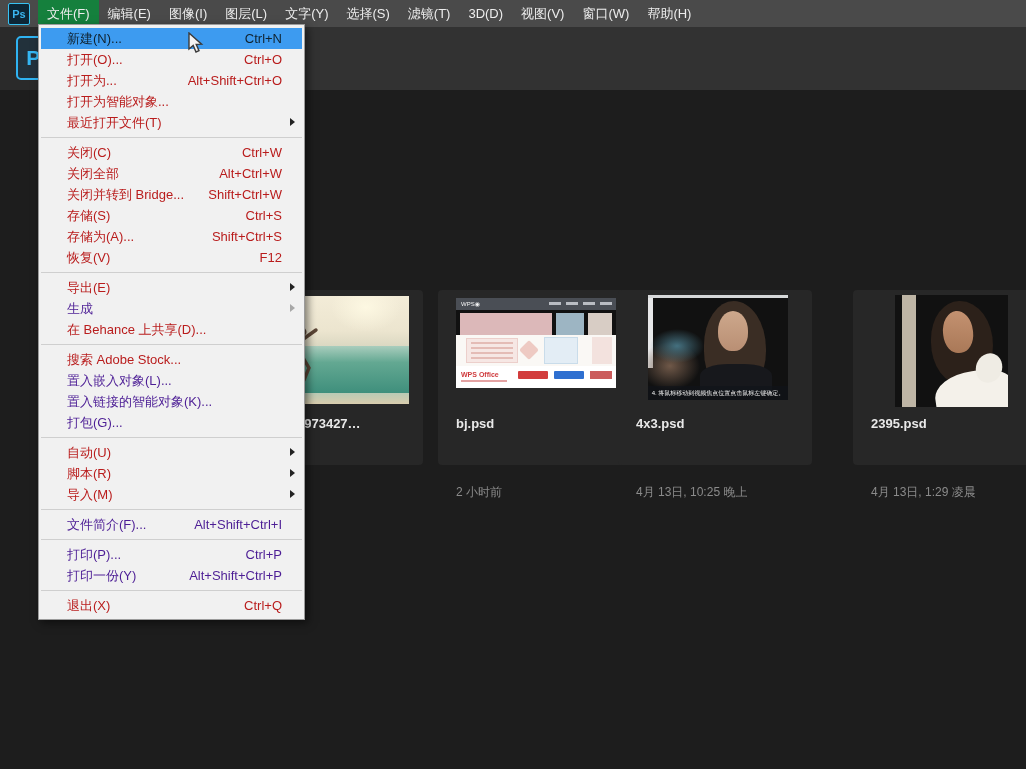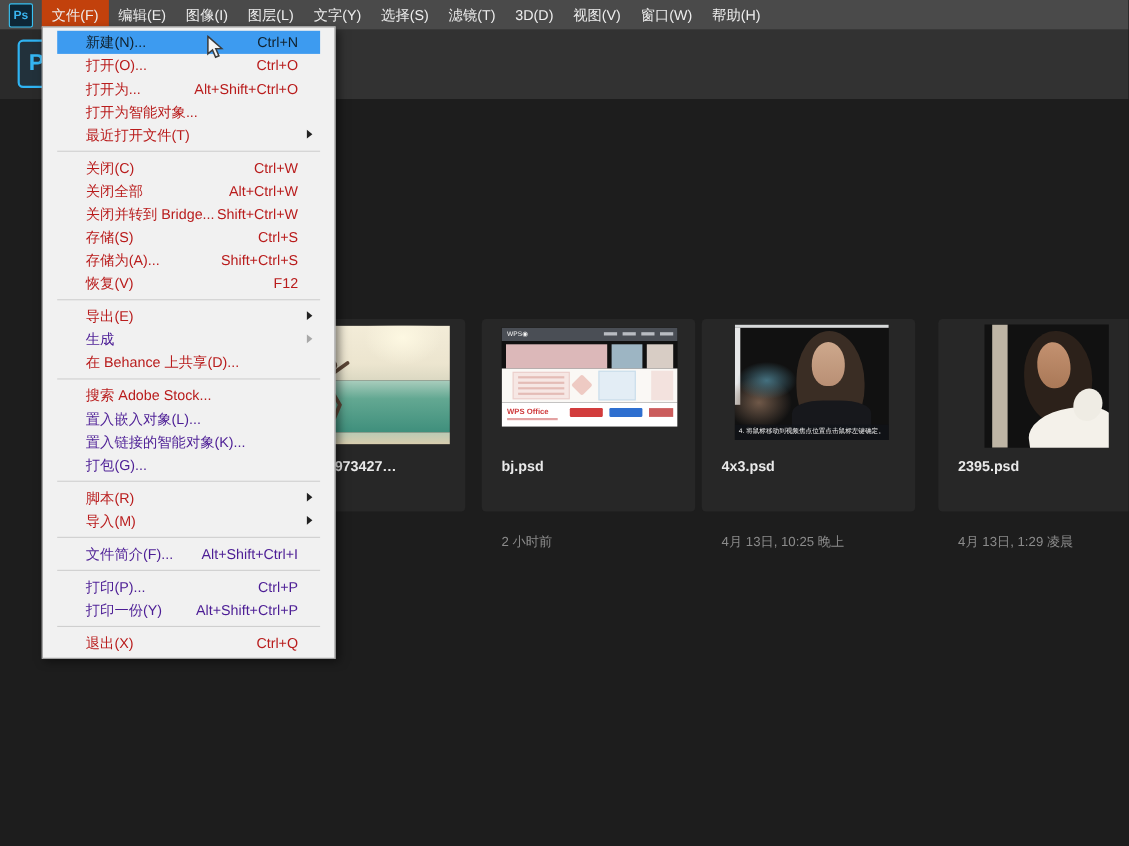--- a/index.html
+++ b/index.html
@@ -19,21 +19,21 @@
     width:22px; height:22px; margin:0 8px 0 8px;
     background:#0d2636; border:1px solid #38c2f3; border-radius:2px;
     color:#3ab5f0; font-size:11px; font-weight:bold;
     display:flex; align-items:center; justify-content:center;
   }
   .mb-items { display:flex; height:27px; }
   .mb-item {
     padding:0 9px; line-height:27px; font-size:13px; color:#ededed;
     white-space:nowrap; cursor:default;
   }
-  .mb-item.active { background:#c2410c; }
+  .mb-item.active { background:#15803d; }
   
   .home-header {
     position:absolute; left:0; top:27px; width:1026px; height:63px;
     background:#323232;
   }
   .home-logo-tile {
     position:absolute; left:0; top:0; width:74px; height:63px; background:#2a2a2a;
   }
   .home-logo {
     position:absolute; left:16px; top:9px; width:46px; height:44px;
@@ -123,21 +123,21 @@
     background:linear-gradient(190deg,#c59372,#a87756); transform:rotate(-6deg); }
   .p4-blouse { position:absolute; left:40px; bottom:-10px; width:80px; height:46px; border-radius:50% 40% 0 0;
     background:#f4f1ea; transform:rotate(-8deg); }
   .p4-ruffle { position:absolute; right:6px; bottom:24px; width:26px; height:30px; border-radius:50%;
     background:#efece4; transform:rotate(20deg); }
   
   .menu-panel {
     position:absolute; left:38px; top:24px; width:267px;
     background:#f1f1f1; border:1px solid #9b9b9b;
     box-shadow:3px 3px 8px rgba(0,0,0,.5);
-    padding:3px 11px; z-index:50;
+    padding:3px 0; z-index:50;
   }
   .menu-item {
     position:relative; height:21px; line-height:21px; margin:0 2px;
     font-size:13px; color:#b91c1c; cursor:default; white-space:nowrap;
   }
   .menu-item .mi-label { position:absolute; left:26px; top:0; }
   .menu-item .mi-shortcut { position:absolute; right:20px; top:0; }
   .menu-item.disabled { color:#4c1d95; }
   .menu-item.highlighted { background:#3d9bf0; color:#10222e; }
   .mi-arrow {
@@ -220,21 +220,21 @@
         <span class="bj-wsub"></span>
         <span class="bj-btn-red"></span>
         <span class="bj-btn-blue"></span>
         <span class="bj-txt-red"></span>
       </div>
     </div>
     <div class="fname">bj.psd</div>
     <div class="fdate">2 小时前</div>
   </div>
 
-  <div class="card" style="left:638px;">
+  <div class="card" style="left:618px;">
     <div class="thumb thumb-4x3">
       <div class="t3-topbar"></div>
       <div class="t3-toolbar"></div>
       <div class="t3-blob-brown"></div>
       <div class="t3-blob-teal"></div>
       <div class="t3-hair"></div>
       <div class="t3-face"></div>
       <div class="t3-body"></div>
       <div class="t3-caption">4. 将鼠标移动到视频焦点位置点击鼠标左键确定。</div>
     </div>
@@ -320,20 +320,24 @@
       <span class="mi-label">置入嵌入对象(L)...</span>
     </div>
     <div class="menu-item disabled">
       <span class="mi-label">置入链接的智能对象(K)...</span>
     </div>
     <div class="menu-item disabled">
       <span class="mi-label">打包(G)...</span>
     </div>
     <div class="menu-sep"></div>
     <div class="menu-item">
+      <span class="mi-label">自动(U)</span>
+      <span class="mi-arrow"></span>
+    </div>
+    <div class="menu-item">
       <span class="mi-label">脚本(R)</span>
       <span class="mi-arrow"></span>
     </div>
     <div class="menu-item">
       <span class="mi-label">导入(M)</span>
       <span class="mi-arrow"></span>
     </div>
     <div class="menu-sep"></div>
     <div class="menu-item disabled">
       <span class="mi-label">文件简介(F)...</span>

